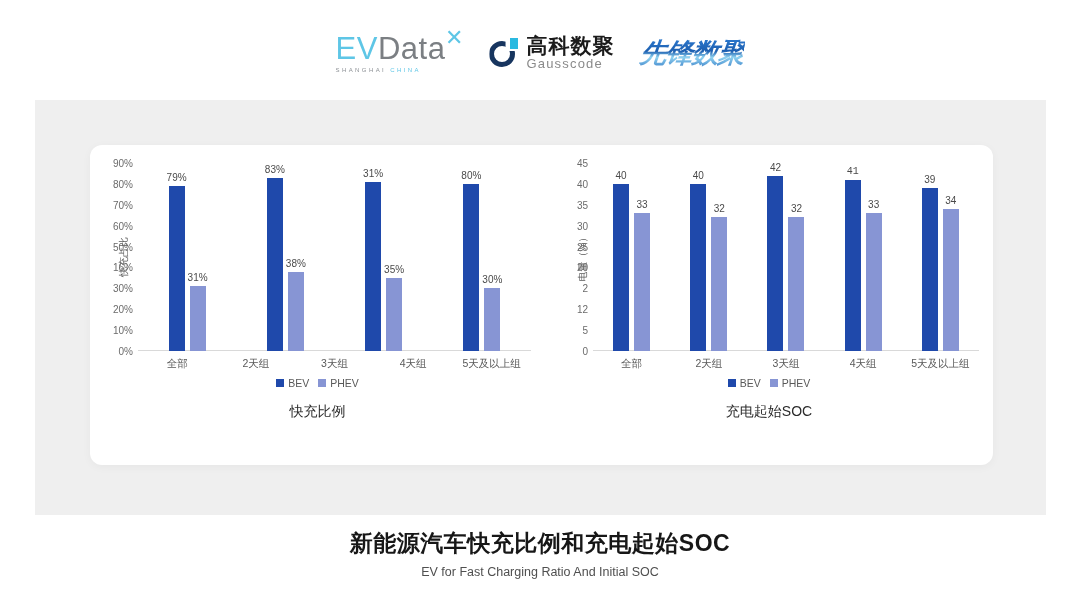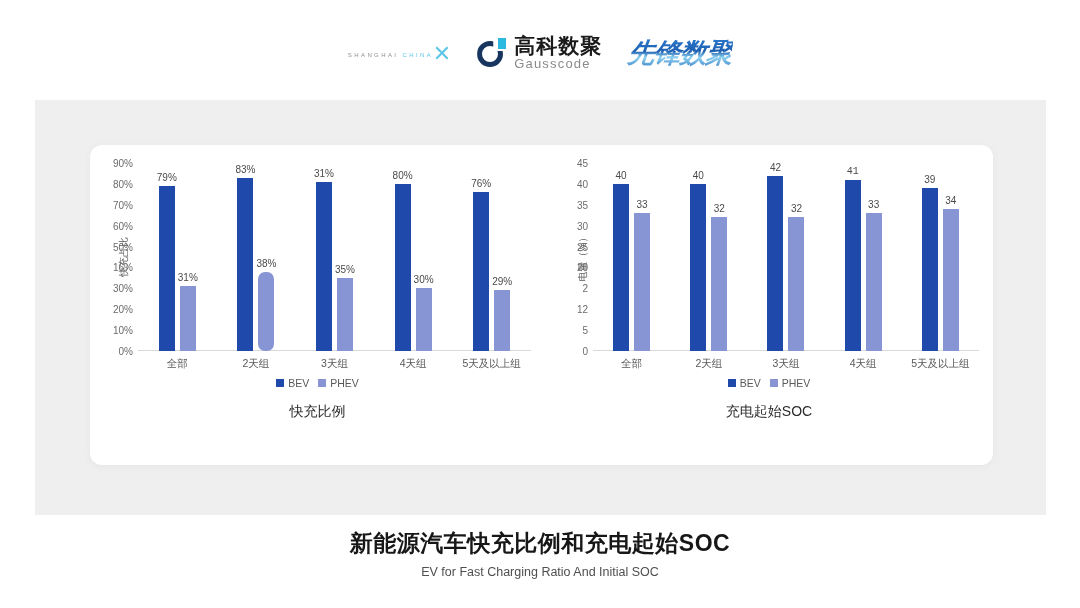--- a/index.html
+++ b/index.html
@@ -126,20 +126,23 @@
   }
   .footer-cn{font-size:23px;font-weight:700;color:#171717;letter-spacing:.5px;}
   .footer-en{margin-top:6px;font-size:12.5px;color:#4f4f4f;font-weight:400;}
 </style>
 </head>
 <body>
 
 <div class="logo-bar">
 
   <div class="logo evdata">
+    <div class="evdata-main">
+      <span class="evdata-ev">EV</span><span class="evdata-data">Data</span>
+    </div>
     <div class="evdata-x">✕</div>
     <div class="evdata-sub">
       <span class="sh">SHANGHAI</span>
       <span class="cn">CHINA</span>
     </div>
   </div>
 
   <div class="logo gauss" style="flex-direction:row;align-items:center;">
     <div class="gauss-mark">
       <div class="gauss-ring"></div>
@@ -183,46 +186,38 @@
               <span class="bar-label">79%</span>
             </div>
             <div class="bar phev" style="height: 34.4444%;">
               <span class="bar-label">31%</span>
             </div>
           </div>
           <div class="group">
             <div class="bar bev" style="height: 92.2222%;">
               <span class="bar-label">83%</span>
             </div>
-            <div class="bar phev" style="height: 42.2222%; border-radius: 7px;">
+            <div class="bar phev" style="height: 42.2222%;">
               <span class="bar-label">38%</span>
             </div>
           </div>
           <div class="group">
             <div class="bar bev" style="height: 90%;">
               <span class="bar-label">31%</span>
             </div>
             <div class="bar phev" style="height: 38.8889%;">
               <span class="bar-label">35%</span>
             </div>
           </div>
           <div class="group">
             <div class="bar bev" style="height: 88.8889%;">
               <span class="bar-label">80%</span>
             </div>
             <div class="bar phev" style="height: 33.3333%;">
               <span class="bar-label">30%</span>
-            </div>
-          </div>
-          <div class="group">
-            <div class="bar bev" style="height: 84.4444%;">
-              <span class="bar-label">76%</span>
-            </div>
-            <div class="bar phev" style="height: 32.2222%;">
-              <span class="bar-label">29%</span>
             </div>
           </div>
         </div>
     </div>
     <div class="xticks">
         <div class="xtick" style="flex: 1 1 0px;">全部</div>
         <div class="xtick" style="flex: 1 1 0px;">2天组</div>
         <div class="xtick" style="flex: 1 1 0px;">3天组</div>
         <div class="xtick" style="flex: 1 1 0px;">4天组</div>
         <div class="xtick" style="flex: 1 1 0px;">5天及以上组</div>

